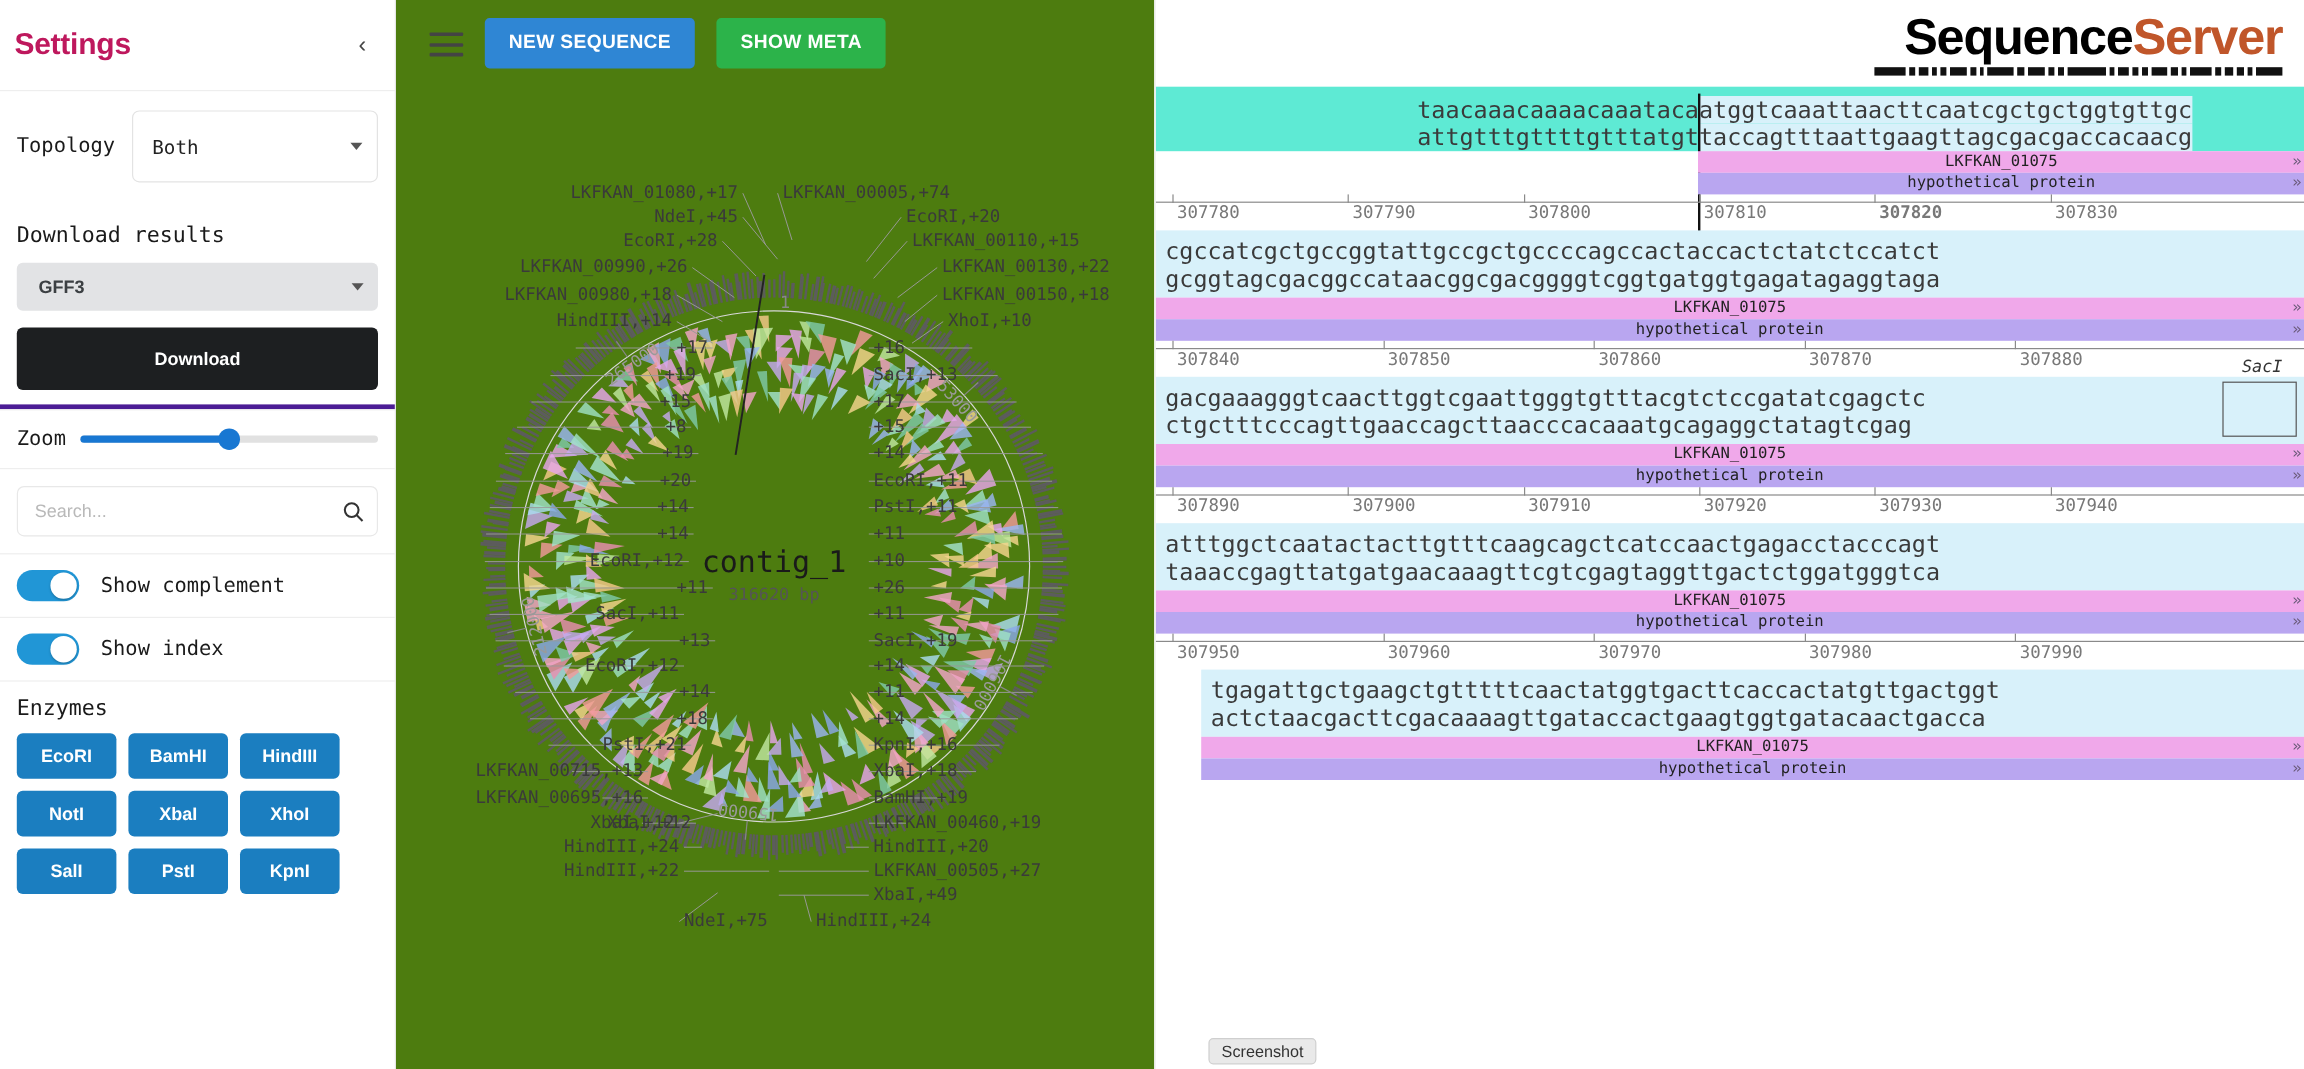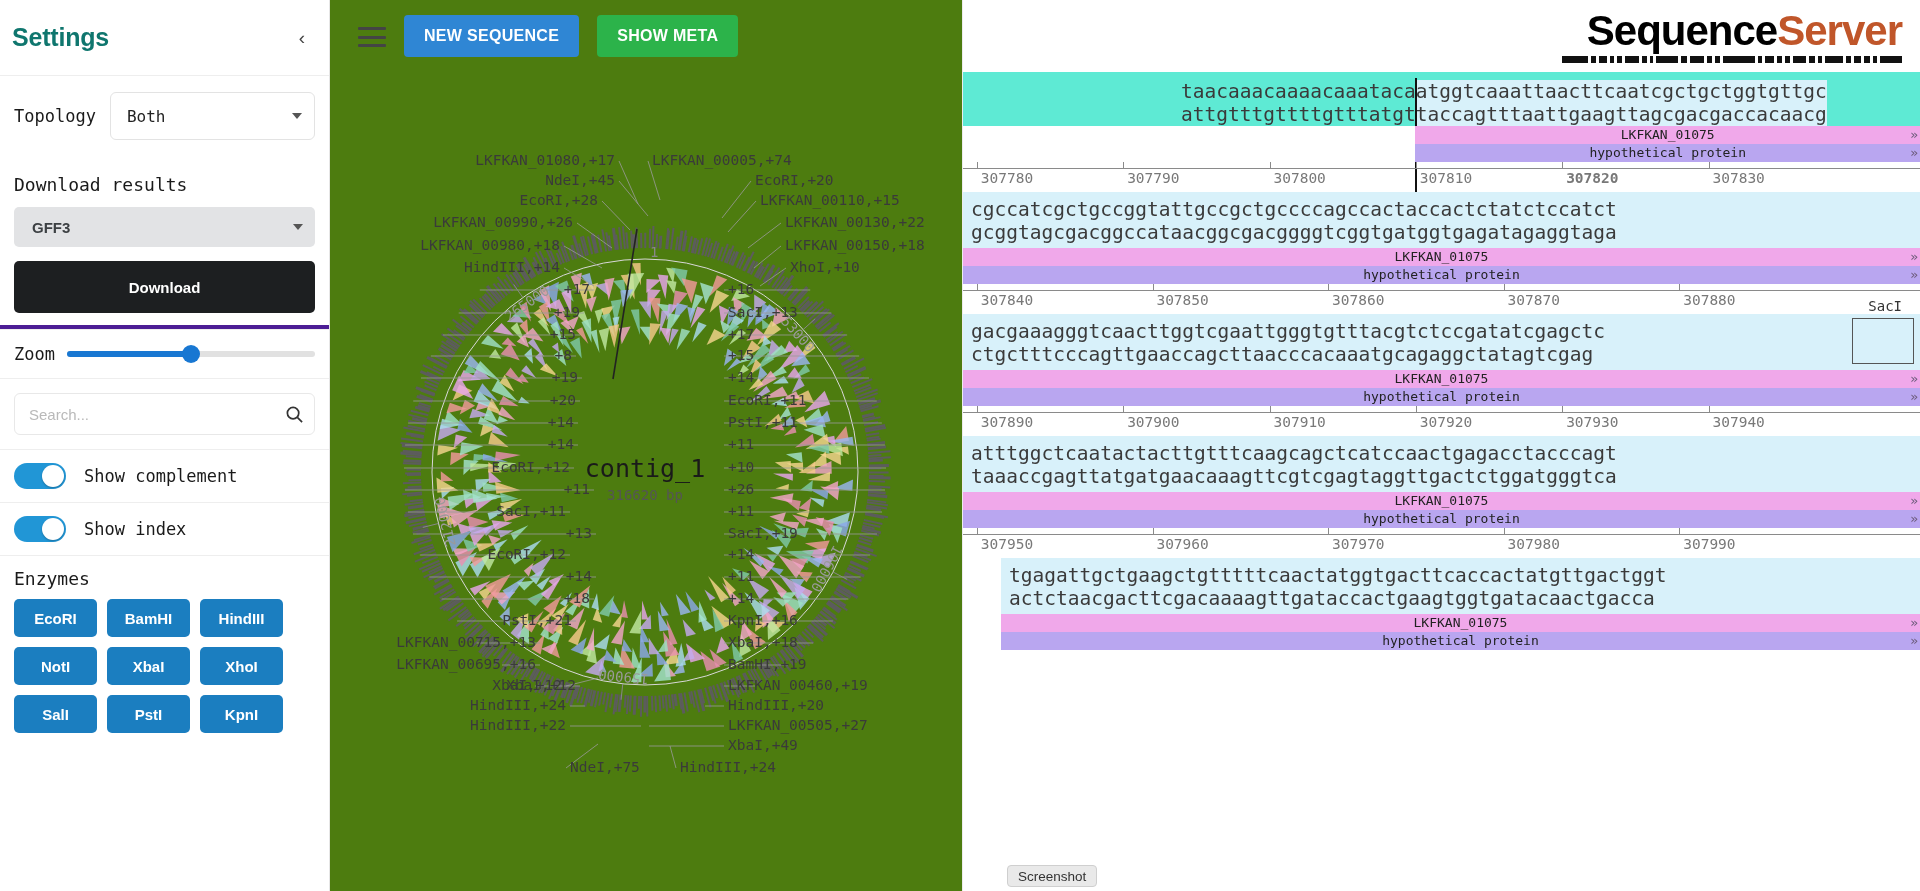--- a/index.html
+++ b/index.html
@@ -17,36 +17,36 @@
     border-right: 1px solid #e6e6e6;
     background: #fff;
     position: relative;
     flex: 0 0 330px;
   }
   .sb-header {
     height: 76px; display: flex; align-items: center;
     justify-content: space-between; padding: 0 14px 0 12px;
     border-bottom: 1px solid #eeeeee;
   }
-  .sb-title { font-size: 25px; font-weight: 700; color: #0f766e; letter-spacing: -0.2px; }
+  .sb-title { font-size: 25px; font-weight: 700; color: #be185d; letter-spacing: -0.2px; }
   .collapse-btn {
     width: 26px; height: 26px; display: flex; align-items: center; justify-content: center;
     color: #444; font-size: 19px; cursor: pointer; background: none; border: none;
     font-family: "Liberation Sans", sans-serif;
   }
   .sb-row {
     padding: 12px 14px; border-bottom: 4px solid #4c1d95;
   }
   .row-topology { display: flex; align-items: center; gap: 14px; padding: 16px 14px 18px 14px; }
   .lbl-mono {
     font-family: "DejaVu Sans Mono", monospace;
     font-size: 17px; color: #1a1a1a;
   }
   .select {
-    flex: 1; height: 48px; border: 1px solid #e3e3e3; border-radius: 6px;
+    flex: 1; height: 60px; border: 1px solid #e3e3e3; border-radius: 6px;
     display: flex; align-items: center; justify-content: space-between;
     padding: 0 12px 0 16px; background: #fff; cursor: pointer;
   }
   .select span.val { font-family: "DejaVu Sans Mono", monospace; font-size: 16px; color: #222; }
   .caret { width: 0; height: 0; border-left: 5px solid transparent; border-right: 5px solid transparent; border-top: 6px solid #555; }
 
   .dl-title { font-family: "DejaVu Sans Mono", monospace; font-size: 18px; color: #1a1a1a; margin: 4px 0 12px 0; }
   .select-gray {
     height: 40px; background: #e2e3e5; border: none; border-radius: 5px;
     display: flex; align-items: center; justify-content: space-between; padding: 0 12px 0 18px;
@@ -1297,21 +1297,21 @@
             <div class="tl" style="left: 570.8px;">307870</div>
             <div class="tk" style="left: 716.4px;"></div>
             <div class="tl" style="left: 746.4px;">307880</div>
           </div>
         </div>
         <div class="seq-block" style="position: relative;">
           <div class="seq-lines" style="padding-top: 6px; padding-bottom: 4px;">
             <div class="seq-line">gacgaaagggtcaacttggtcgaattgggtgtttacgtctccgatatcgagctc</div>
             <div class="seq-line">ctgctttcccagttgaaccagcttaacccacaaatgcagaggctatagtcgag</div>
           </div>
-          <div class="enzyme-tag" style="right: 18px; top: -16px;">SacI</div>
+          <div class="enzyme-tag" style="right: 18px; top: -16px; font-style: italic;">SacI</div>
           <div class="enzyme-box" style="right: 6px; top: 4px; width: 62px; height: 46px;"></div>
           <div class="feat feat-pink"><span>LKFKAN_01075</span><span class="chev">»</span></div>
           <div class="feat feat-purple"><span>hypothetical protein</span><span class="chev">»</span></div>
           <div class="ruler">
             <div class="tickline"></div>
             <div class="tk" style="left: 14px;"></div>
             <div class="tl" style="left: 44px;">307890</div>
             <div class="tk" style="left: 160.333px;"></div>
             <div class="tl" style="left: 190.333px;">307900</div>
             <div class="tk" style="left: 306.667px;"></div>

